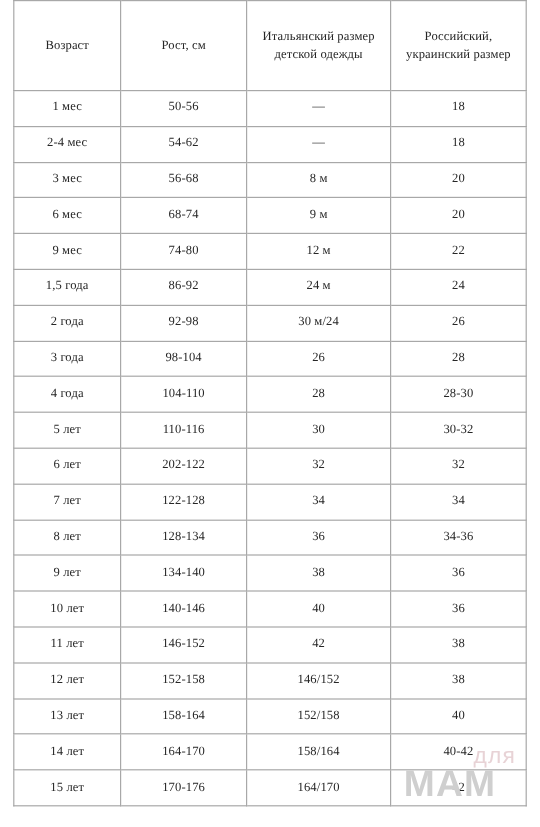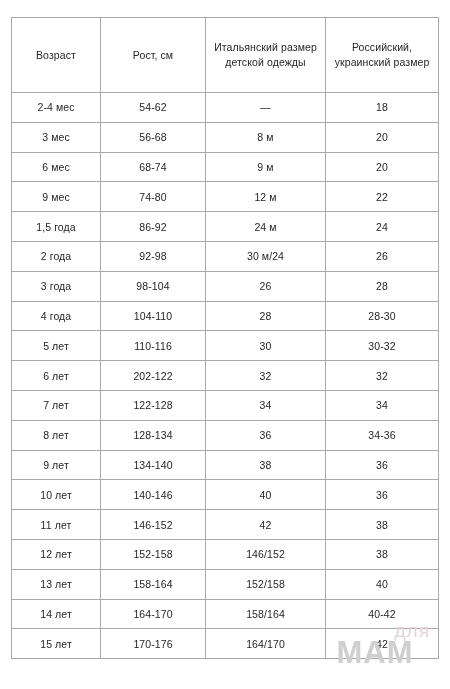--- a/index.html
+++ b/index.html
@@ -12,23 +12,24 @@
     height: 689px;
     position: relative;
     overflow: hidden;
     font-family: "Liberation Sans", sans-serif;
     -webkit-font-smoothing: antialiased;
   }
 
   #size-table-wrap {
     position: absolute;
     left: 11px;
-    top: 17px;
+    top: 0;
     width: 427px;
     height: 668px;
+    font-family: Liberation Serif, serif;
   }
 
   table.size-table {
     width: 427px;
     border-collapse: collapse;
     table-layout: fixed;
     background: #ffffff;
   }
 
   table.size-table col.c-age    { width: 89px; }
@@ -111,20 +112,26 @@
     <thead>
       <tr>
         <th>Возраст</th>
         <th>Рост, см</th>
         <th>Итальянский размер детской одежды</th>
         <th>Российский, украинский размер</th>
       </tr>
     </thead>
     <tbody id="table-body">
         <tr>
+          <td>1 мес</td>
+          <td>50-56</td>
+          <td class="dash-cell">—</td>
+          <td>18</td>
+        </tr>
+        <tr>
           <td>2-4 мес</td>
           <td>54-62</td>
           <td class="dash-cell">—</td>
           <td>18</td>
         </tr>
         <tr>
           <td>3 мес</td>
           <td>56-68</td>
           <td>8 м</td>
           <td>20</td>

